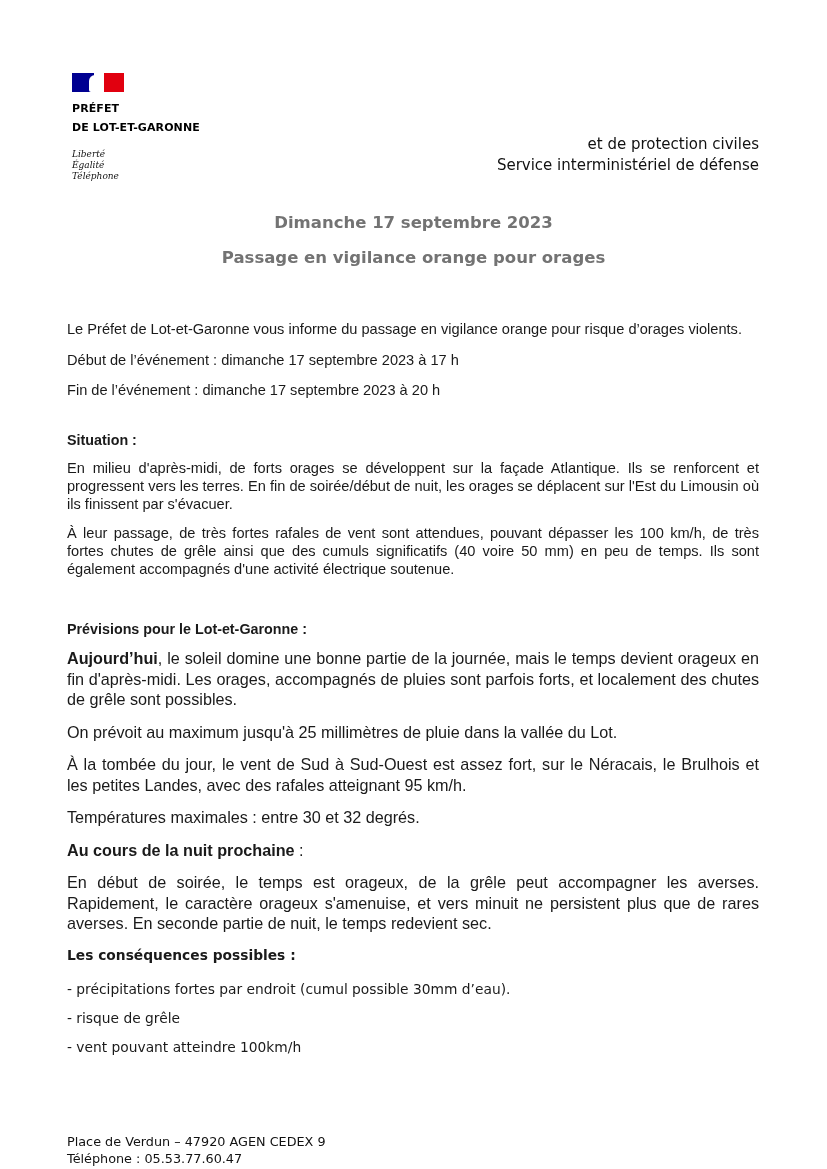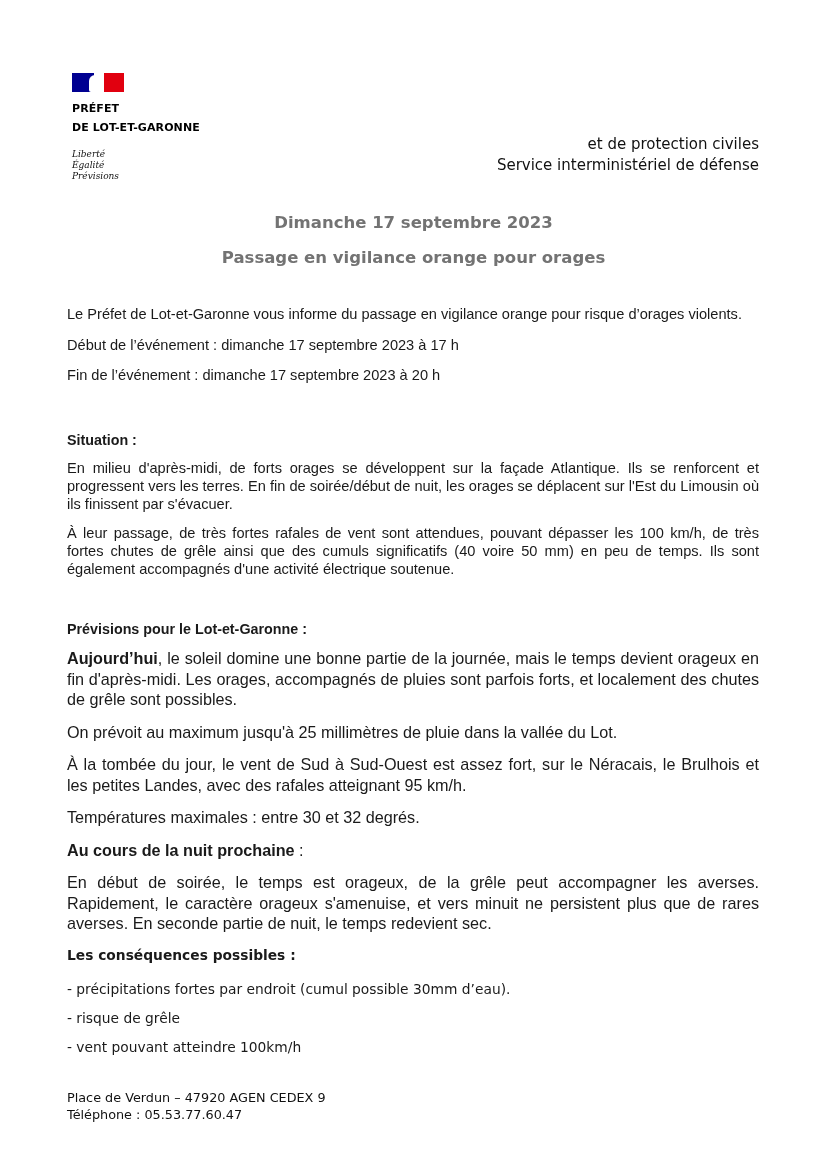--- a/index.html
+++ b/index.html
@@ -18,52 +18,52 @@
     .service { position: absolute; right: 68px; top: 134px; text-align: right; font-size: 15px; line-height: 21px; color: #111; }
     .title { position: absolute; left: 0; width: 827px; text-align: center; font-weight: bold; font-size: 16.5px; color: #737373; }
     .t1 { top: 213px; }
     .t2 { top: 248px; }
     .content { position: absolute; left: 67px; width: 692px; font-family: "Liberation Sans", sans-serif; }
     .p { font-size: 14.6px; line-height: 18px; margin: 0; text-align: justify; }
     .plg { font-size: 16.2px; line-height: 20.5px; margin: 0; text-align: justify; }
     .h { font-weight: bold; font-size: 14.3px; margin: 0; }
     .b { font-weight: bold; }
     .dsans { font-family: "DejaVu Sans", sans-serif; }
-    .footer { position: absolute; left: 67px; top: 1090px; font-size: 12.8px; line-height: 16.5px; color: #111; }
+    .footer { position: absolute; left: 67px; top: 1134px; font-size: 12.8px; line-height: 16.5px; color: #111; }
   </style>
 </head>
 <body>
 
 <div class="logo">
   <div class="flag">
     <div class="blue"></div>
     <div class="white"></div>
     <div class="red"></div>
     <div class="head"></div>
   </div>
   <div class="prefet-name">
     <div>PRÉFET</div>
     <div>DE LOT-ET-GARONNE</div>
   </div>
   <div class="motto">
     <div>Liberté</div>
     <div>Égalité</div>
-    <div>Prévisions</div>
+    <div>Téléphone</div>
   </div>
 </div>
 
 <div class="service">
   <div>et de protection civiles</div>
   <div>Service interministériel de défense</div>
 </div>
 
 <div class="title t1">Dimanche 17 septembre 2023</div>
 <div class="title t2">Passage en vigilance orange pour orages</div>
 
-<div class="content" style="top:305px;">
+<div class="content" style="top:320px;">
   <p class="p">Le Préfet de Lot-et-Garonne vous informe du passage en vigilance orange pour risque d’orages violents.</p>
   <p class="p" style="margin-top:13px;">Début de l’événement : dimanche 17 septembre 2023 à 17 h</p>
   <p class="p" style="margin-top:12px;">Fin de l’événement : dimanche 17 septembre 2023 à 20 h</p>
 </div>
 
 <div class="content" style="top:432px;">
   <p class="h">Situation :</p>
   <p class="p" style="margin-top:11px;">En milieu d'après-midi, de forts orages se développent sur la façade Atlantique. Ils se renforcent et progressent vers les terres. En fin de soirée/début de nuit, les orages se déplacent sur l'Est du Limousin où ils finissent par s'évacuer.</p>
   <p class="p" style="margin-top:11px;">À leur passage, de très fortes rafales de vent sont attendues, pouvant dépasser les 100 km/h, de très fortes chutes de grêle ainsi que des cumuls significatifs (40 voire 50 mm) en peu de temps. Ils sont également accompagnés d'une activité électrique soutenue.</p>
 </div>

